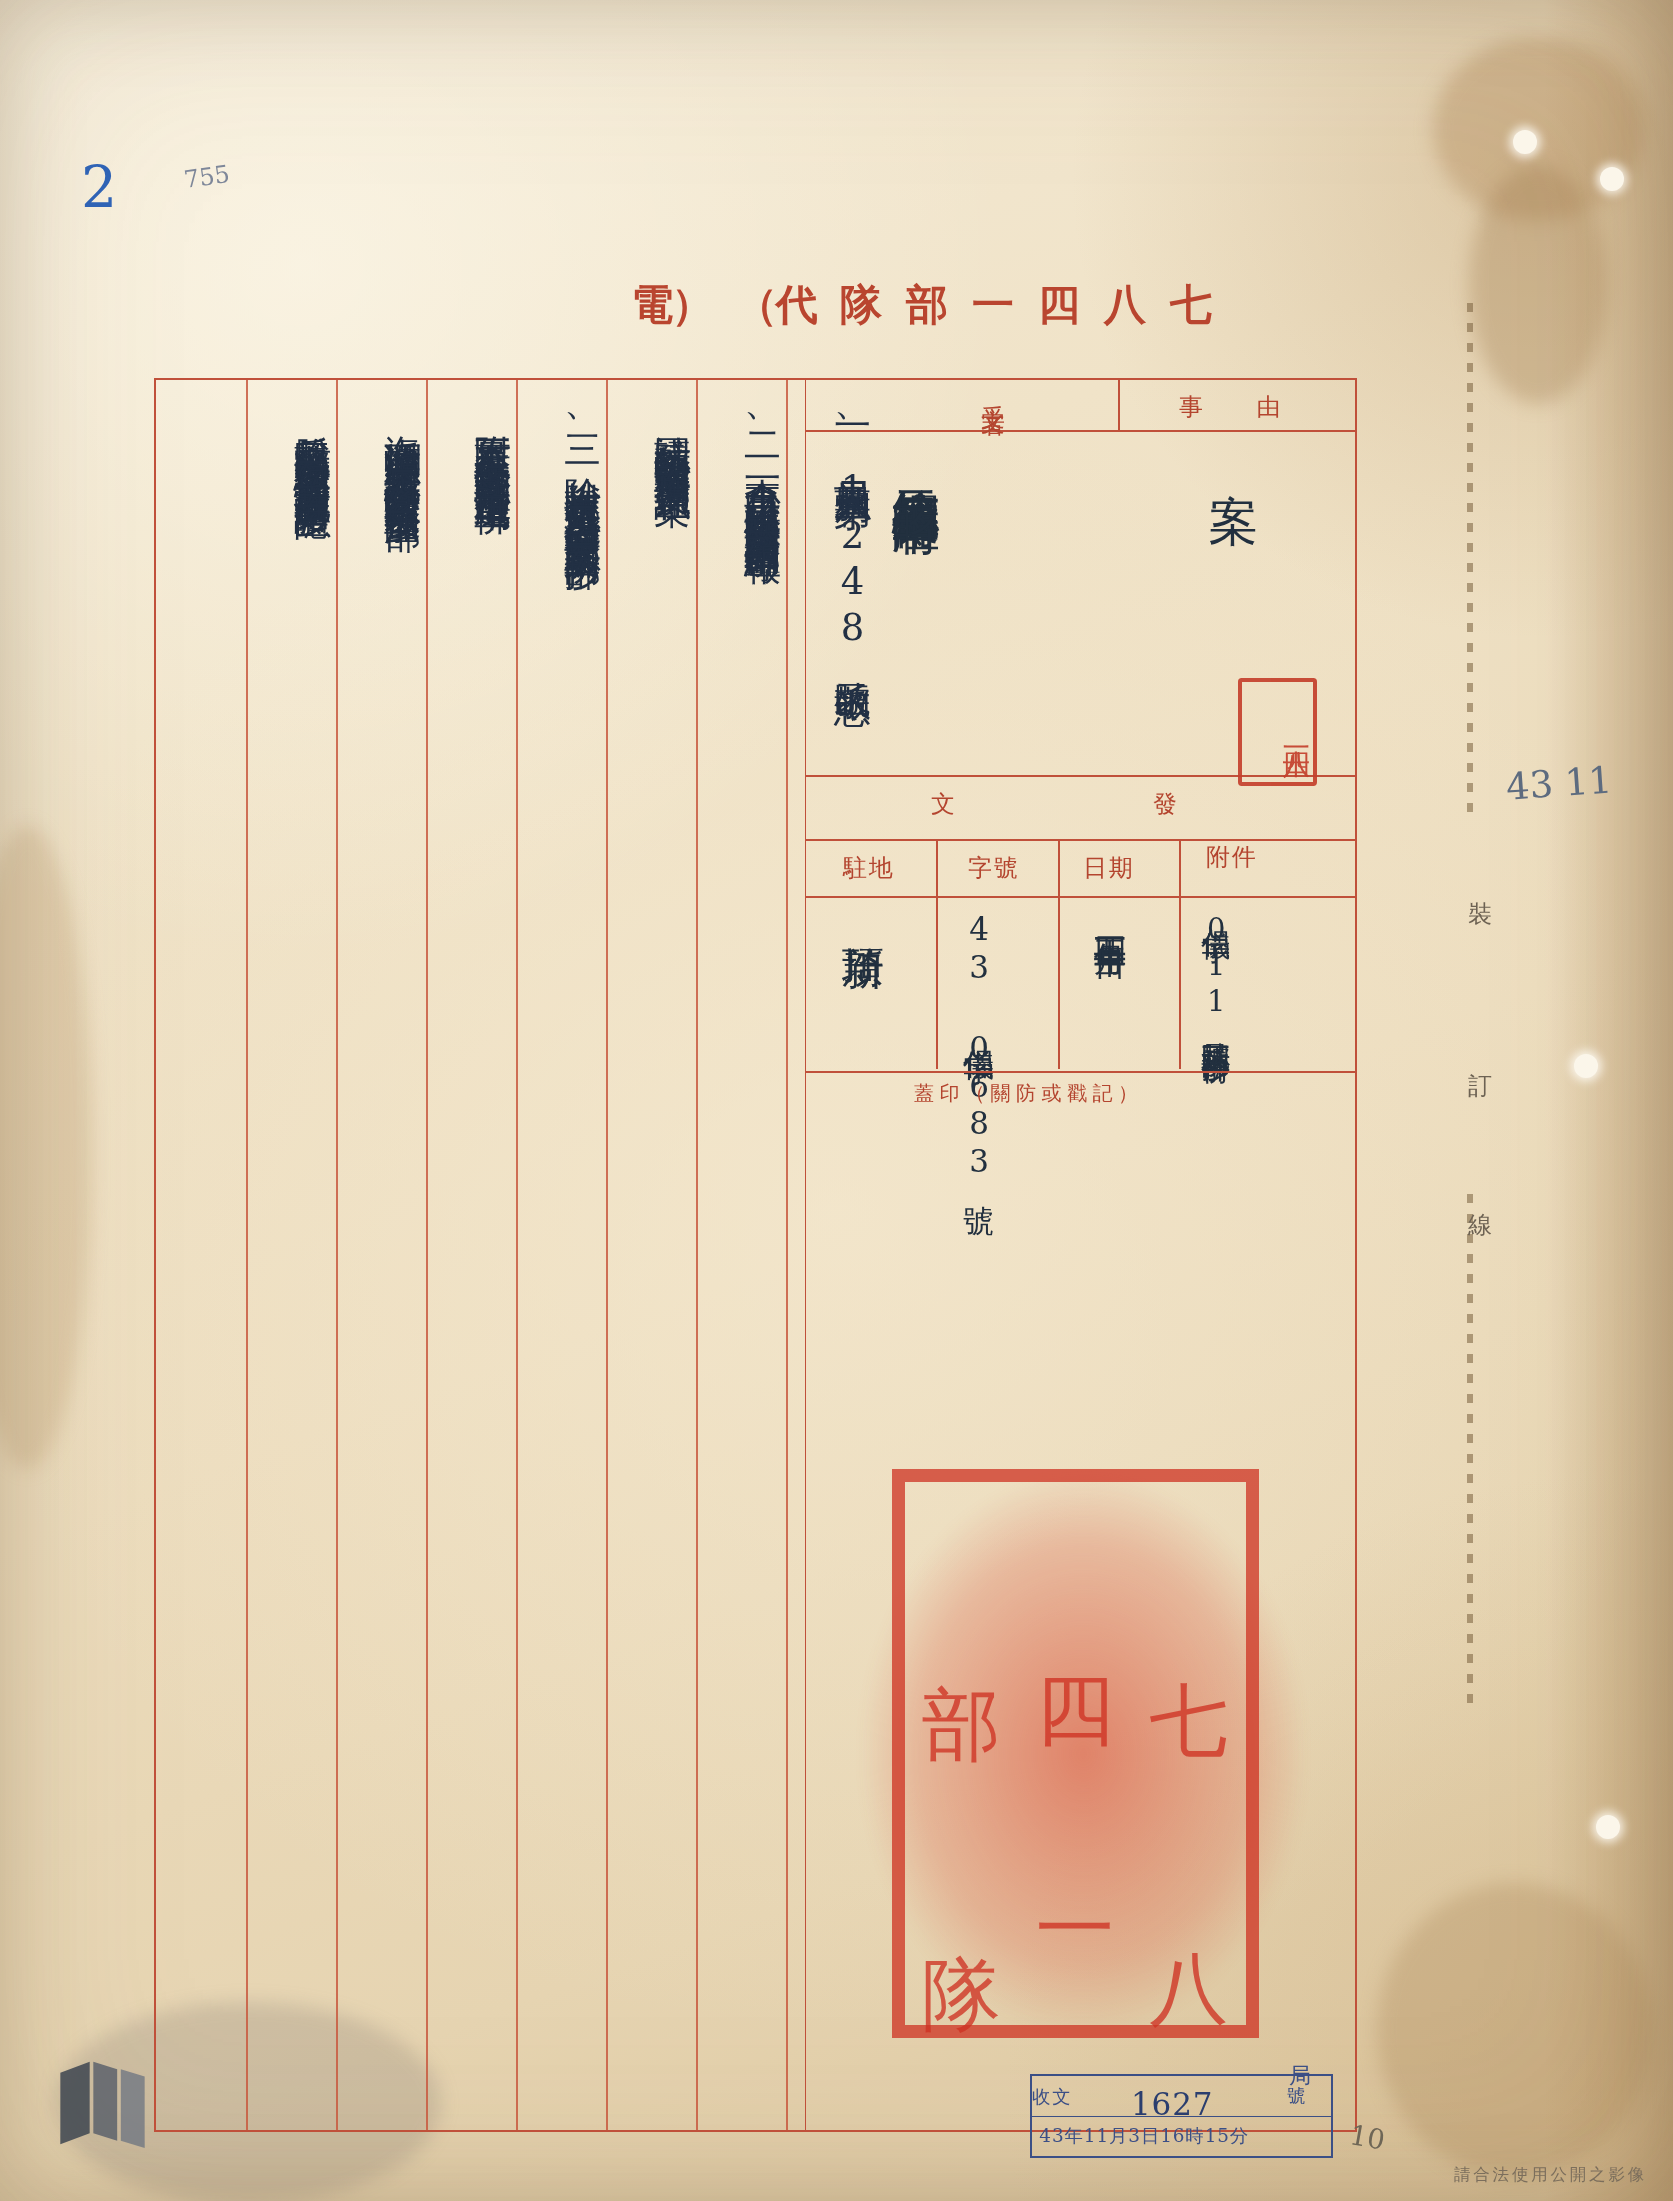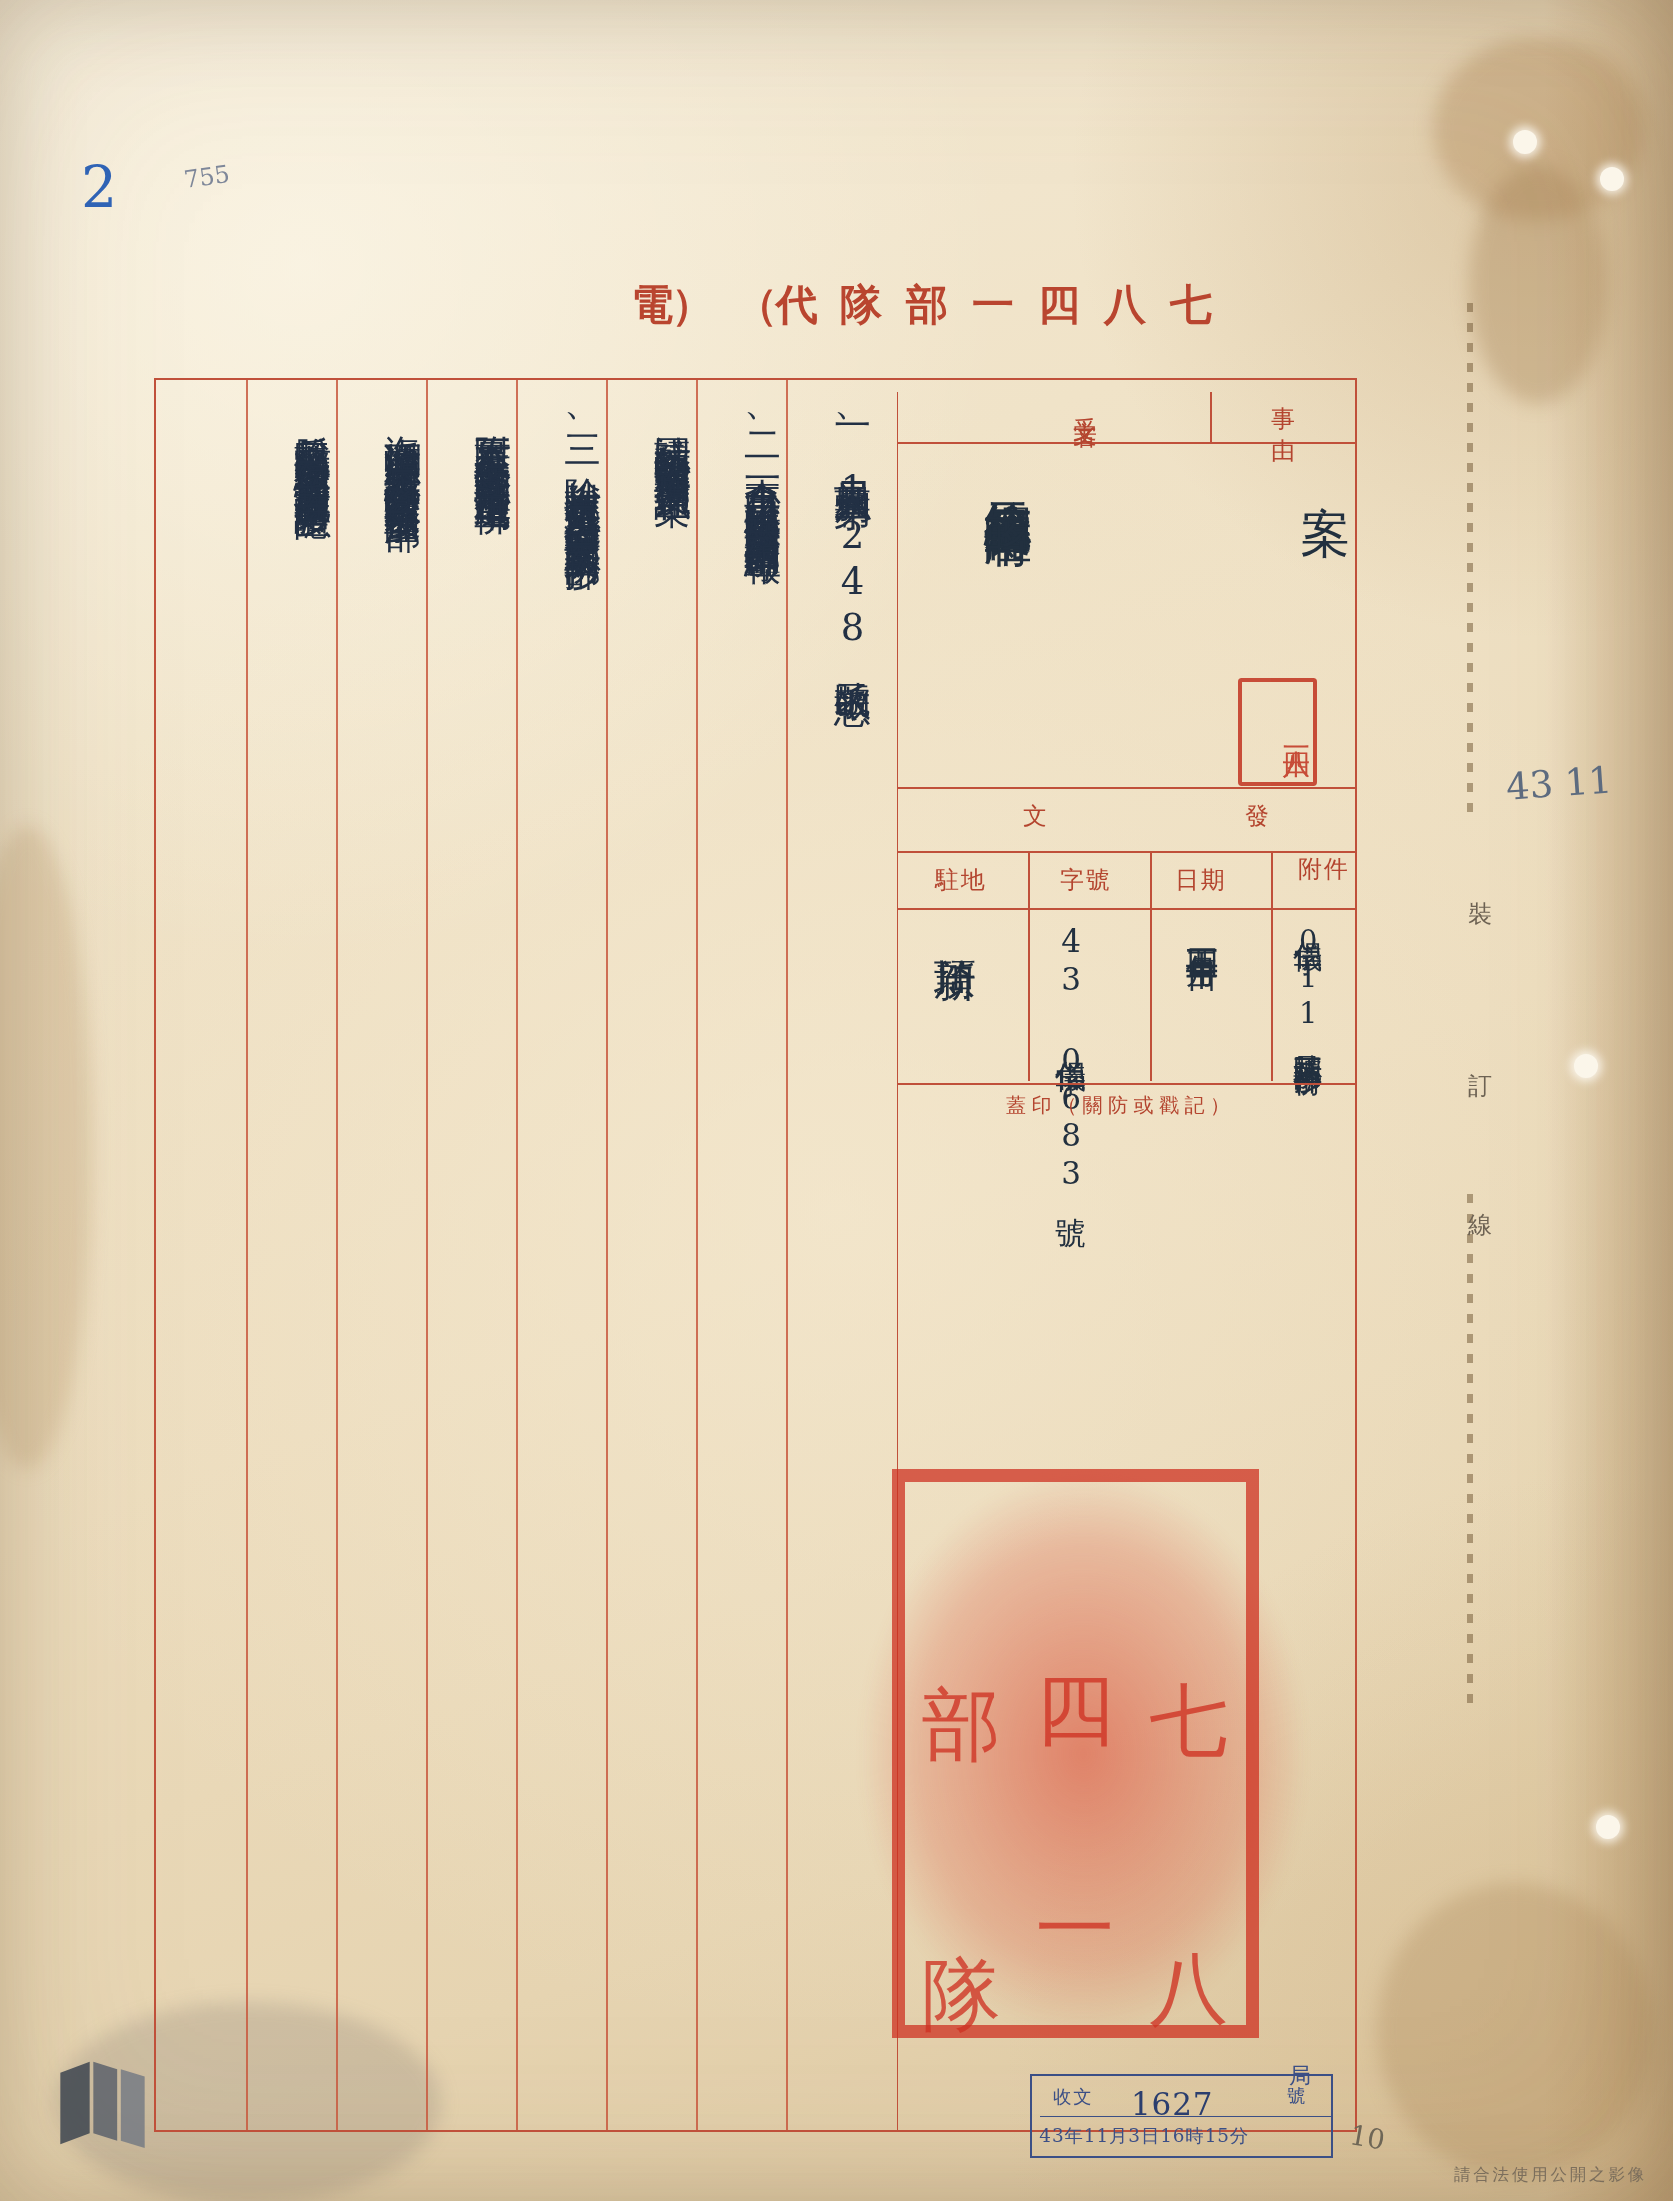--- a/index.html
+++ b/index.html
@@ -123,25 +123,24 @@
     top: 0; bottom: 0;
     width: 1.8px;
     background: #c8593f;
     opacity: 0.85;
   }
   
   #meta {
     position: absolute;
     right: 0;
     top: 0;
-    width: 458px;
+    width: 550px;
     bottom: 0;
     border-left: 1.8px solid #c0503a;
     box-sizing: border-box;
-    margin-top: 12px;
   }
   #meta .row-line {
     position: absolute;
     left: 0; right: 0;
     height: 1.8px;
     background: #c0503a;
   }
   #meta .col-line {
     position: absolute;
     top: 0; bottom: 0;
@@ -236,23 +235,22 @@
     font-family: "DejaVu Serif", serif;
     font-size: 18.4px;
   }
   #recv-stamp .r1 {
     position: absolute;
     left: 0; right: 0; top: 0;
     height: 40px;
     border-bottom: 1.8px solid #3b4f86;
     display: flex;
     align-items: center;
-    padding-left: 13px;
+    padding-left: 0;
     letter-spacing: 1.8px;
-    margin-left: 8px;
   }
   #recv-stamp .r2 {
     position: absolute;
     left: 0; right: 0; bottom: 0;
     height: 42px;
     display: flex;
     align-items: center;
     padding-left: 7.3px;
     letter-spacing: 0.9px;
   }

